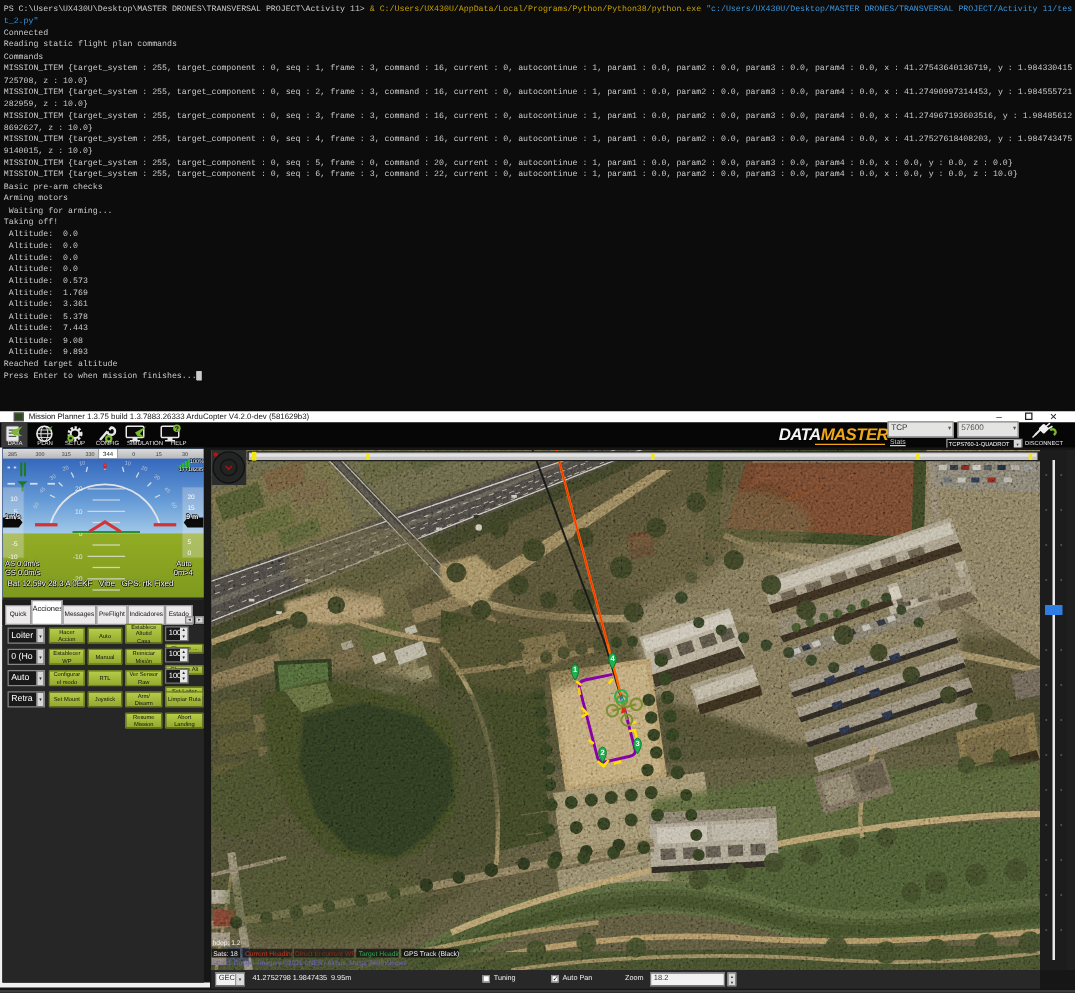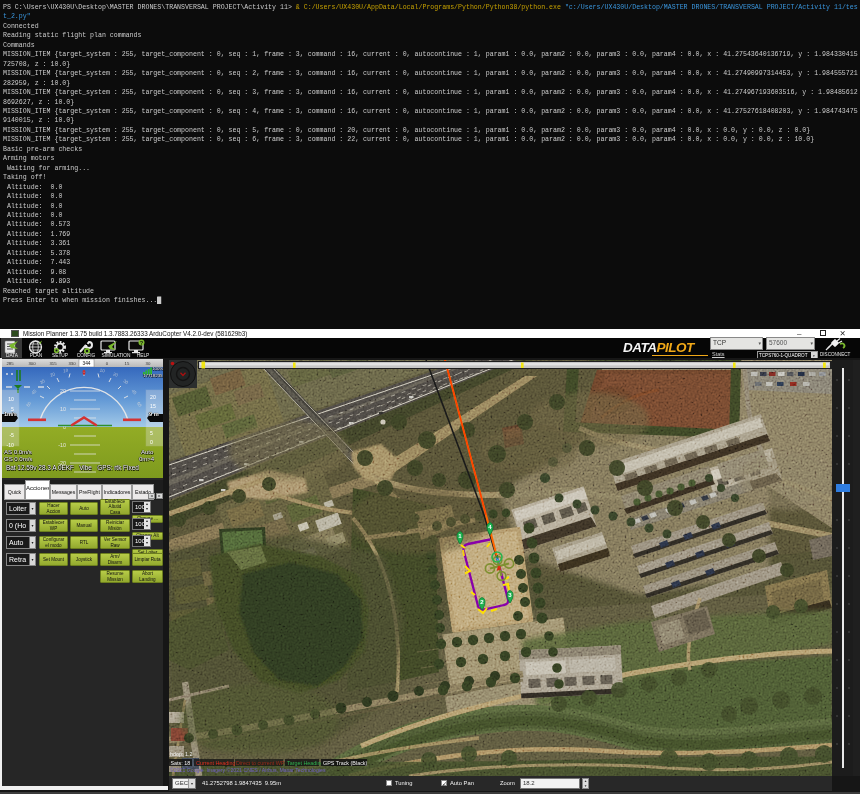--- a/index.html
+++ b/index.html
@@ -133,21 +133,21 @@
       <span class="lbl">CONFIG</span>
     </div>
   <div class="tool" style="left:99px;width:34px">
       <span class="lbl">SIMULATION</span>
     </div>
   <div class="tool" style="left:130px;width:26px">
       <span class="lbl">HELP</span>
     </div>
 
   <div class="abs" style="left:623px;top:2px;width:86px;height:16px;font-family:'Liberation Sans',sans-serif;font-style:italic;font-weight:bold;font-size:13.5px;letter-spacing:-0.5px;white-space:nowrap">
-    <span style="color:#f4f4f4;text-shadow:0 0 1px #000">DATA</span><span style="color:#f0a818">PILOT</span>
+    <span style="color:#f4f4f4;text-shadow:0 0 1px #000">DATA</span><span style="color:#f0a818">MASTER</span>
   </div>
   <div class="abs" style="left:652px;top:16.5px;width:56px;height:1.5px;background:#f0a818"></div>
 
   <div class="abs" style="left:710px;top:-1px;width:53px;height:12.5px;background:#e4e4e2;border:1px solid #888;font-family:'Liberation Sans',sans-serif;font-size:6.5px;color:#333;line-height:10.5px;padding-left:2px">TCP<span style="position:absolute;right:1px;top:0;color:#555;font-size:5px">▾</span></div>
   <div class="abs" style="left:766px;top:-1px;width:49px;height:12.5px;background:#e4e4e2;border:1px solid #888;font-family:'Liberation Sans',sans-serif;font-size:6.5px;color:#555;line-height:10.5px;padding-left:2px">57600<span style="position:absolute;right:1px;top:0;color:#555;font-size:5px">▾</span></div>
   <div class="abs" style="left:712px;top:13px;font-family:'Liberation Sans',sans-serif;font-size:5.5px;color:#cfcfcf;text-decoration:underline">Stats</div>
   <div class="abs" style="left:757px;top:12.5px;width:61px;height:9.5px;background:#0d0d0d;border:1px solid #999;font-family:'Liberation Sans',sans-serif;font-size:4.6px;color:#fff;line-height:8px;padding-left:1px;white-space:nowrap">TCPS760-1-QUADROT<span style="position:absolute;right:0;top:0;width:6px;height:100%;background:#d8d8d8;color:#333;font-size:3.5px;text-align:center;line-height:8px">▾</span></div>
 
   <svg class="abs" style="left:824px;top:0px" width="24" height="14" viewBox="0 0 24 14">
     <path d="M4 10 L9 5" stroke="#e8e8e8" stroke-width="1.6"></path>

